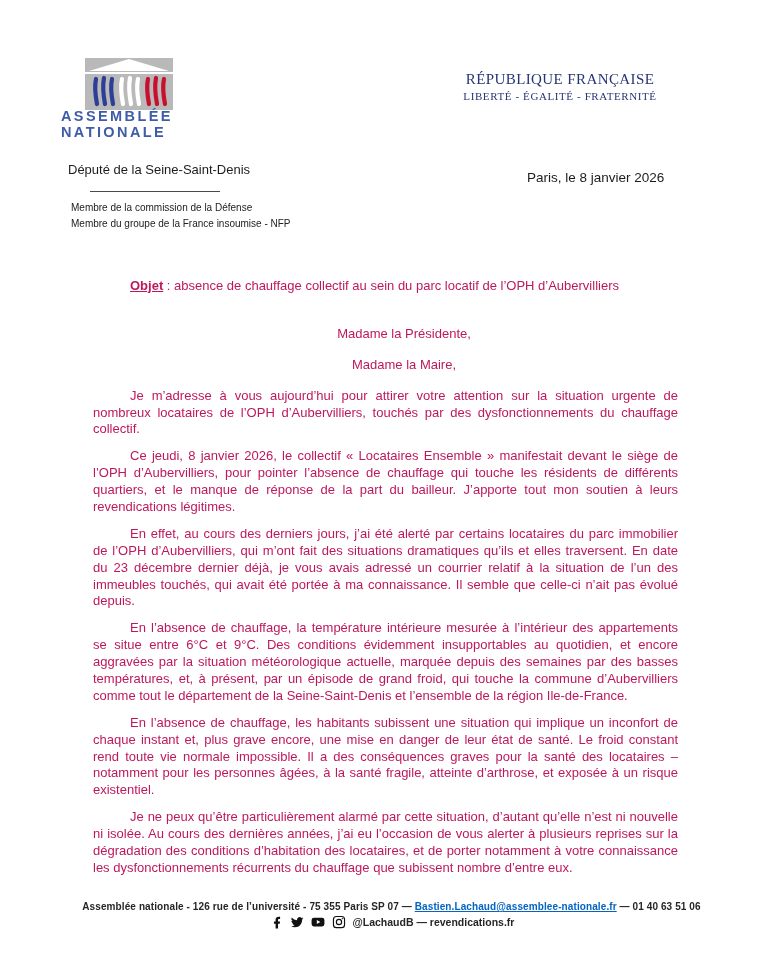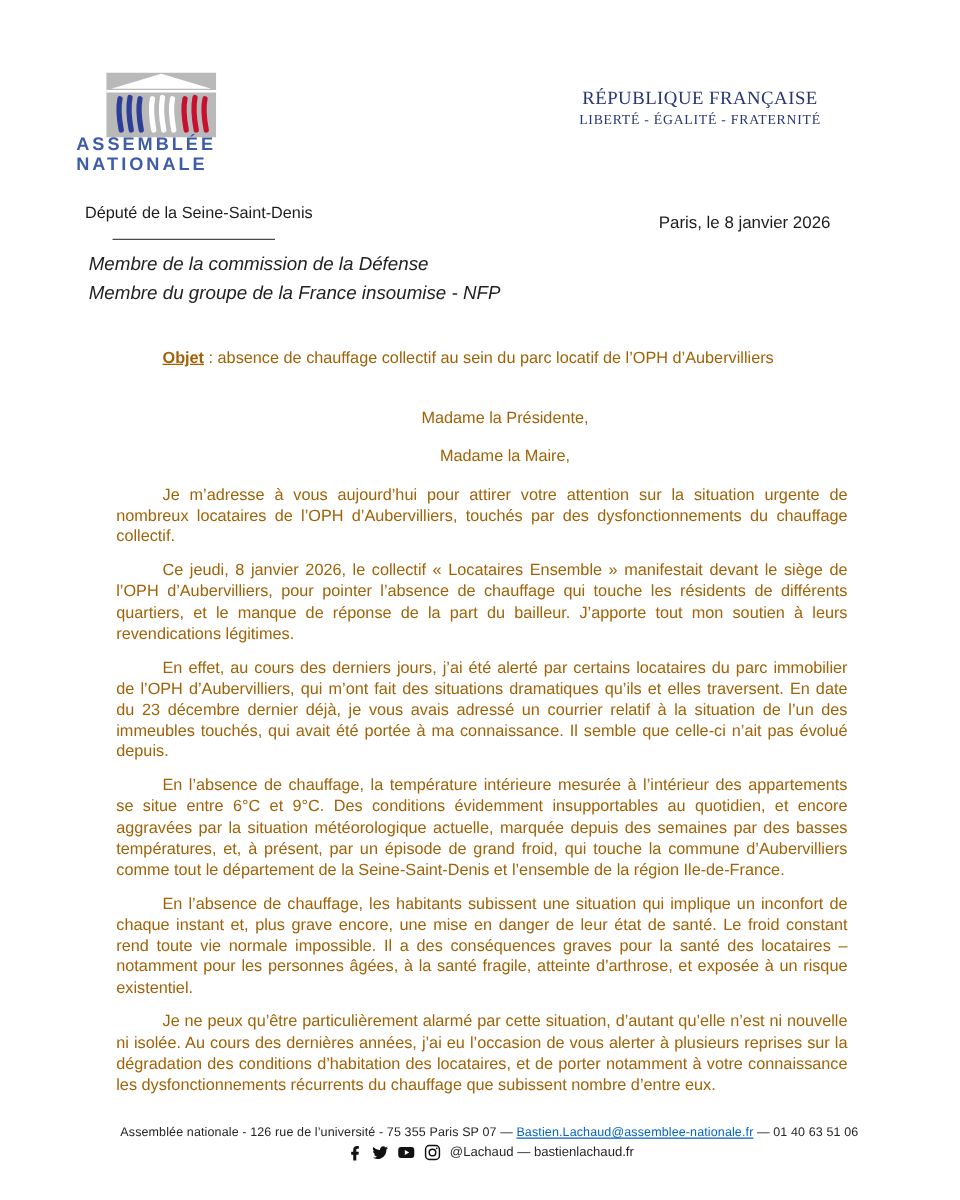--- a/index.html
+++ b/index.html
@@ -10,44 +10,44 @@
 
   
   .logo { position:absolute; left:85px; top:58px; width:88px; height:52px; }
   .org-name {
     position:absolute; left:61px; top:109px; color:#3f5ca8;
     font-size:14.5px; font-weight:600; letter-spacing:2.4px; line-height:1.08;
   }
   .sender-name { position:absolute; left:70px; top:140px; font-size:17px; font-weight:bold; letter-spacing:.2px; }
   .sender-title { position:absolute; left:68px; top:162px; font-size:13px; }
   .header-rule { position:absolute; left:90px; top:191px; width:130px; height:0; border-top:1.4px solid #4a4a4a; }
-  .memberships { position:absolute; left:71px; top:200px; font-style:italic; font-size:15px; line-height:1.55; color:#222; }
+  .memberships { position:absolute; left:71px; top:200px; font-size:10px; line-height:1.55; color:#222; }
 
   
   .republic {
     position:absolute; left:448px; top:71px; width:224px; text-align:center;
     font-family:"Liberation Serif", serif; color:#283575;
   }
   .republic-l1 { font-size:15px; letter-spacing:.4px; }
   .republic-l2 { font-size:11px; letter-spacing:.6px; margin-top:2px; }
   .dateline { position:absolute; left:527px; top:146px; font-size:13.5px;margin-top:24px; }
 
   
   .letter-body {
     position:absolute; left:93px; top:278px; width:585px;
-    font-size:13px; line-height:1.3; text-align:justify; color:#a16207;
+    font-size:13px; line-height:1.3; text-align:justify; color:#be185d;
   }
   .subject { text-indent:37px; margin:0 0 31px 0; text-align:left; }
   .subject-label { font-weight:bold; text-decoration:underline; }
   .salutation { text-indent:37px; margin:0 0 14px 0; text-align:center; }
   .paragraphs { margin-top:14px; }
   .paragraphs p { margin:0 0 10px 0; text-indent:37px; }
 
   
-  .footer { position:absolute; left:15px; right:0; top:901px; text-align:center; color:#262626; }
+  .footer { position:absolute; left:15px; right:0; top:901px; text-align:center; color:#262626;font-weight:bold; }
   .footer-line1 { font-size:10px; letter-spacing:.1px; }
   .footer-link { color:#0563c1; text-decoration:underline; cursor:pointer; }
   .footer-line2 {
     margin-top:3px; display:flex; justify-content:center; align-items:center;
     gap:7px; font-size:10.5px;
   }
   .social-icon { display:inline-flex; width:14px; height:14px; cursor:pointer; }
   .social-icon svg { width:100%; height:100%; }
 </style>
 </head>
@@ -132,17 +132,17 @@
           <path d="M10 8.7l6 3.3-6 3.3z" fill="#fff"></path>
         </svg>
       </span>
       <span class="social-icon">
         <svg viewBox="0 0 24 24" xmlns="http://www.w3.org/2000/svg" fill="none" stroke="#111" stroke-width="2">
           <rect x="2.5" y="2.5" width="19" height="19" rx="5"></rect>
           <circle cx="12" cy="12" r="4.5"></circle>
           <circle cx="17.8" cy="6.2" r="1.2" fill="#111" stroke="none"></circle>
         </svg>
       </span>
-      <span>@Lachaud — bastienlachaud.fr</span>
+      <span>@LachaudB — revendications.fr</span>
     </div>
   </div>
 
 </div>
 
 </body></html>

